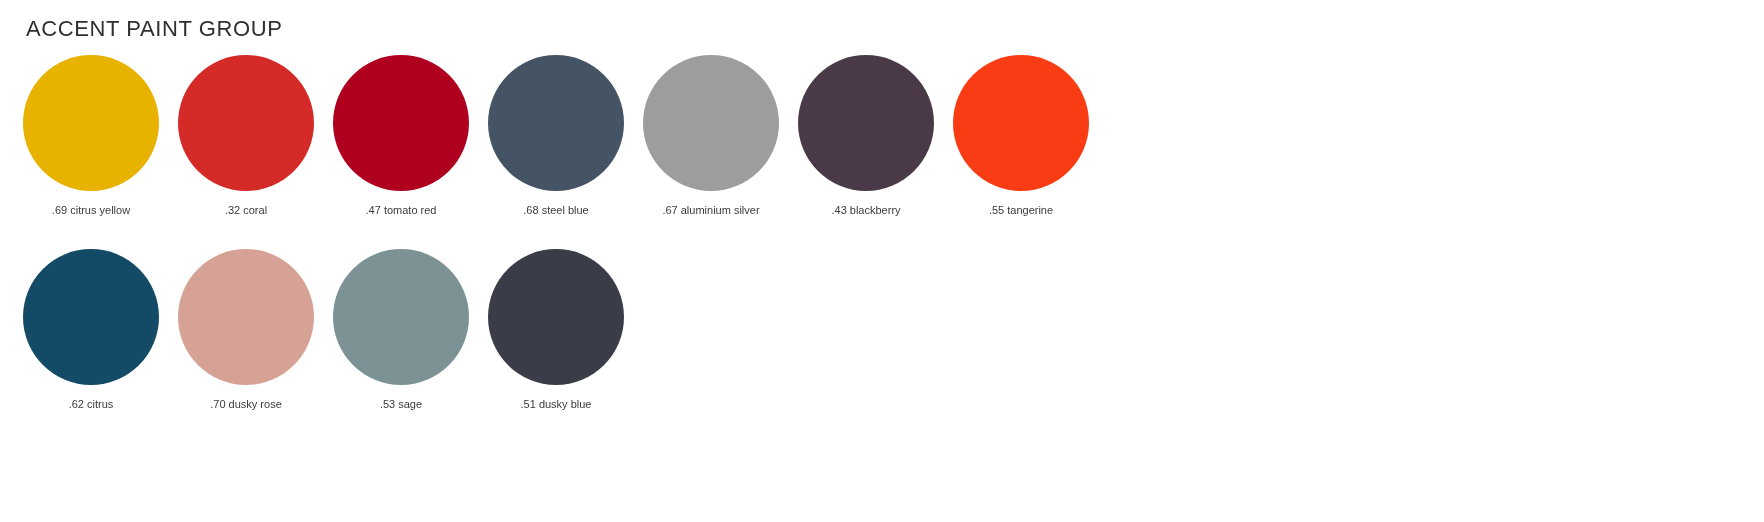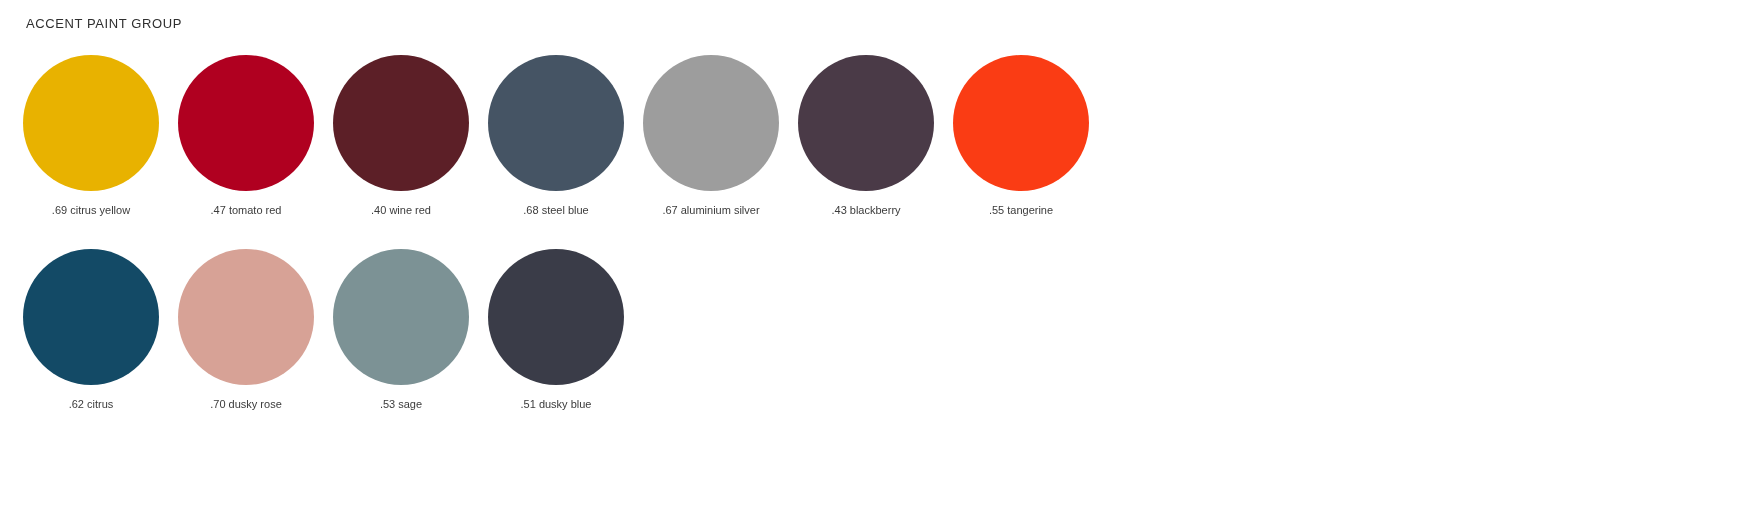--- a/index.html
+++ b/index.html
@@ -20,21 +20,21 @@
     width: 1764px;
     height: 522px;
     box-sizing: border-box;
     padding: 0;
     background: #ffffff;
   }
   .palette-title {
     position: absolute;
     left: 26px;
     top: 16px;
-    font-size: 13px;
+    font-size: 22px;
     font-weight: 400;
     letter-spacing: 0.6px;
     color: #2f2f2f;
     font-family: "Liberation Sans", sans-serif;
     white-space: nowrap;
   }
   .swatch-grid {
     position: absolute;
     left: 20px;
     top: 55px;
@@ -78,26 +78,26 @@
 
   <div class="palette-title">ACCENT PAINT GROUP</div>
 
   <div class="swatch-grid">
     <div class="swatch-row">
         <div class="swatch-cell">
           <div class="swatch-circle" style="background: rgb(232, 178, 0);"></div>
           <div class="swatch-label">.69 citrus yellow</div>
         </div>
         <div class="swatch-cell">
+          <div class="swatch-circle" style="background: rgb(212, 42, 40);"></div>
+          <div class="swatch-label">.32 coral</div>
+        </div>
+        <div class="swatch-cell">
           <div class="swatch-circle" style="background: rgb(176, 0, 32);"></div>
           <div class="swatch-label">.47 tomato red</div>
-        </div>
-        <div class="swatch-cell">
-          <div class="swatch-circle" style="background: rgb(92, 31, 39);"></div>
-          <div class="swatch-label">.40 wine red</div>
         </div>
         <div class="swatch-cell">
           <div class="swatch-circle" style="background: rgb(69, 84, 100);"></div>
           <div class="swatch-label">.68 steel blue</div>
         </div>
         <div class="swatch-cell">
           <div class="swatch-circle" style="background: rgb(157, 157, 157);"></div>
           <div class="swatch-label">.67 aluminium silver</div>
         </div>
         <div class="swatch-cell">

